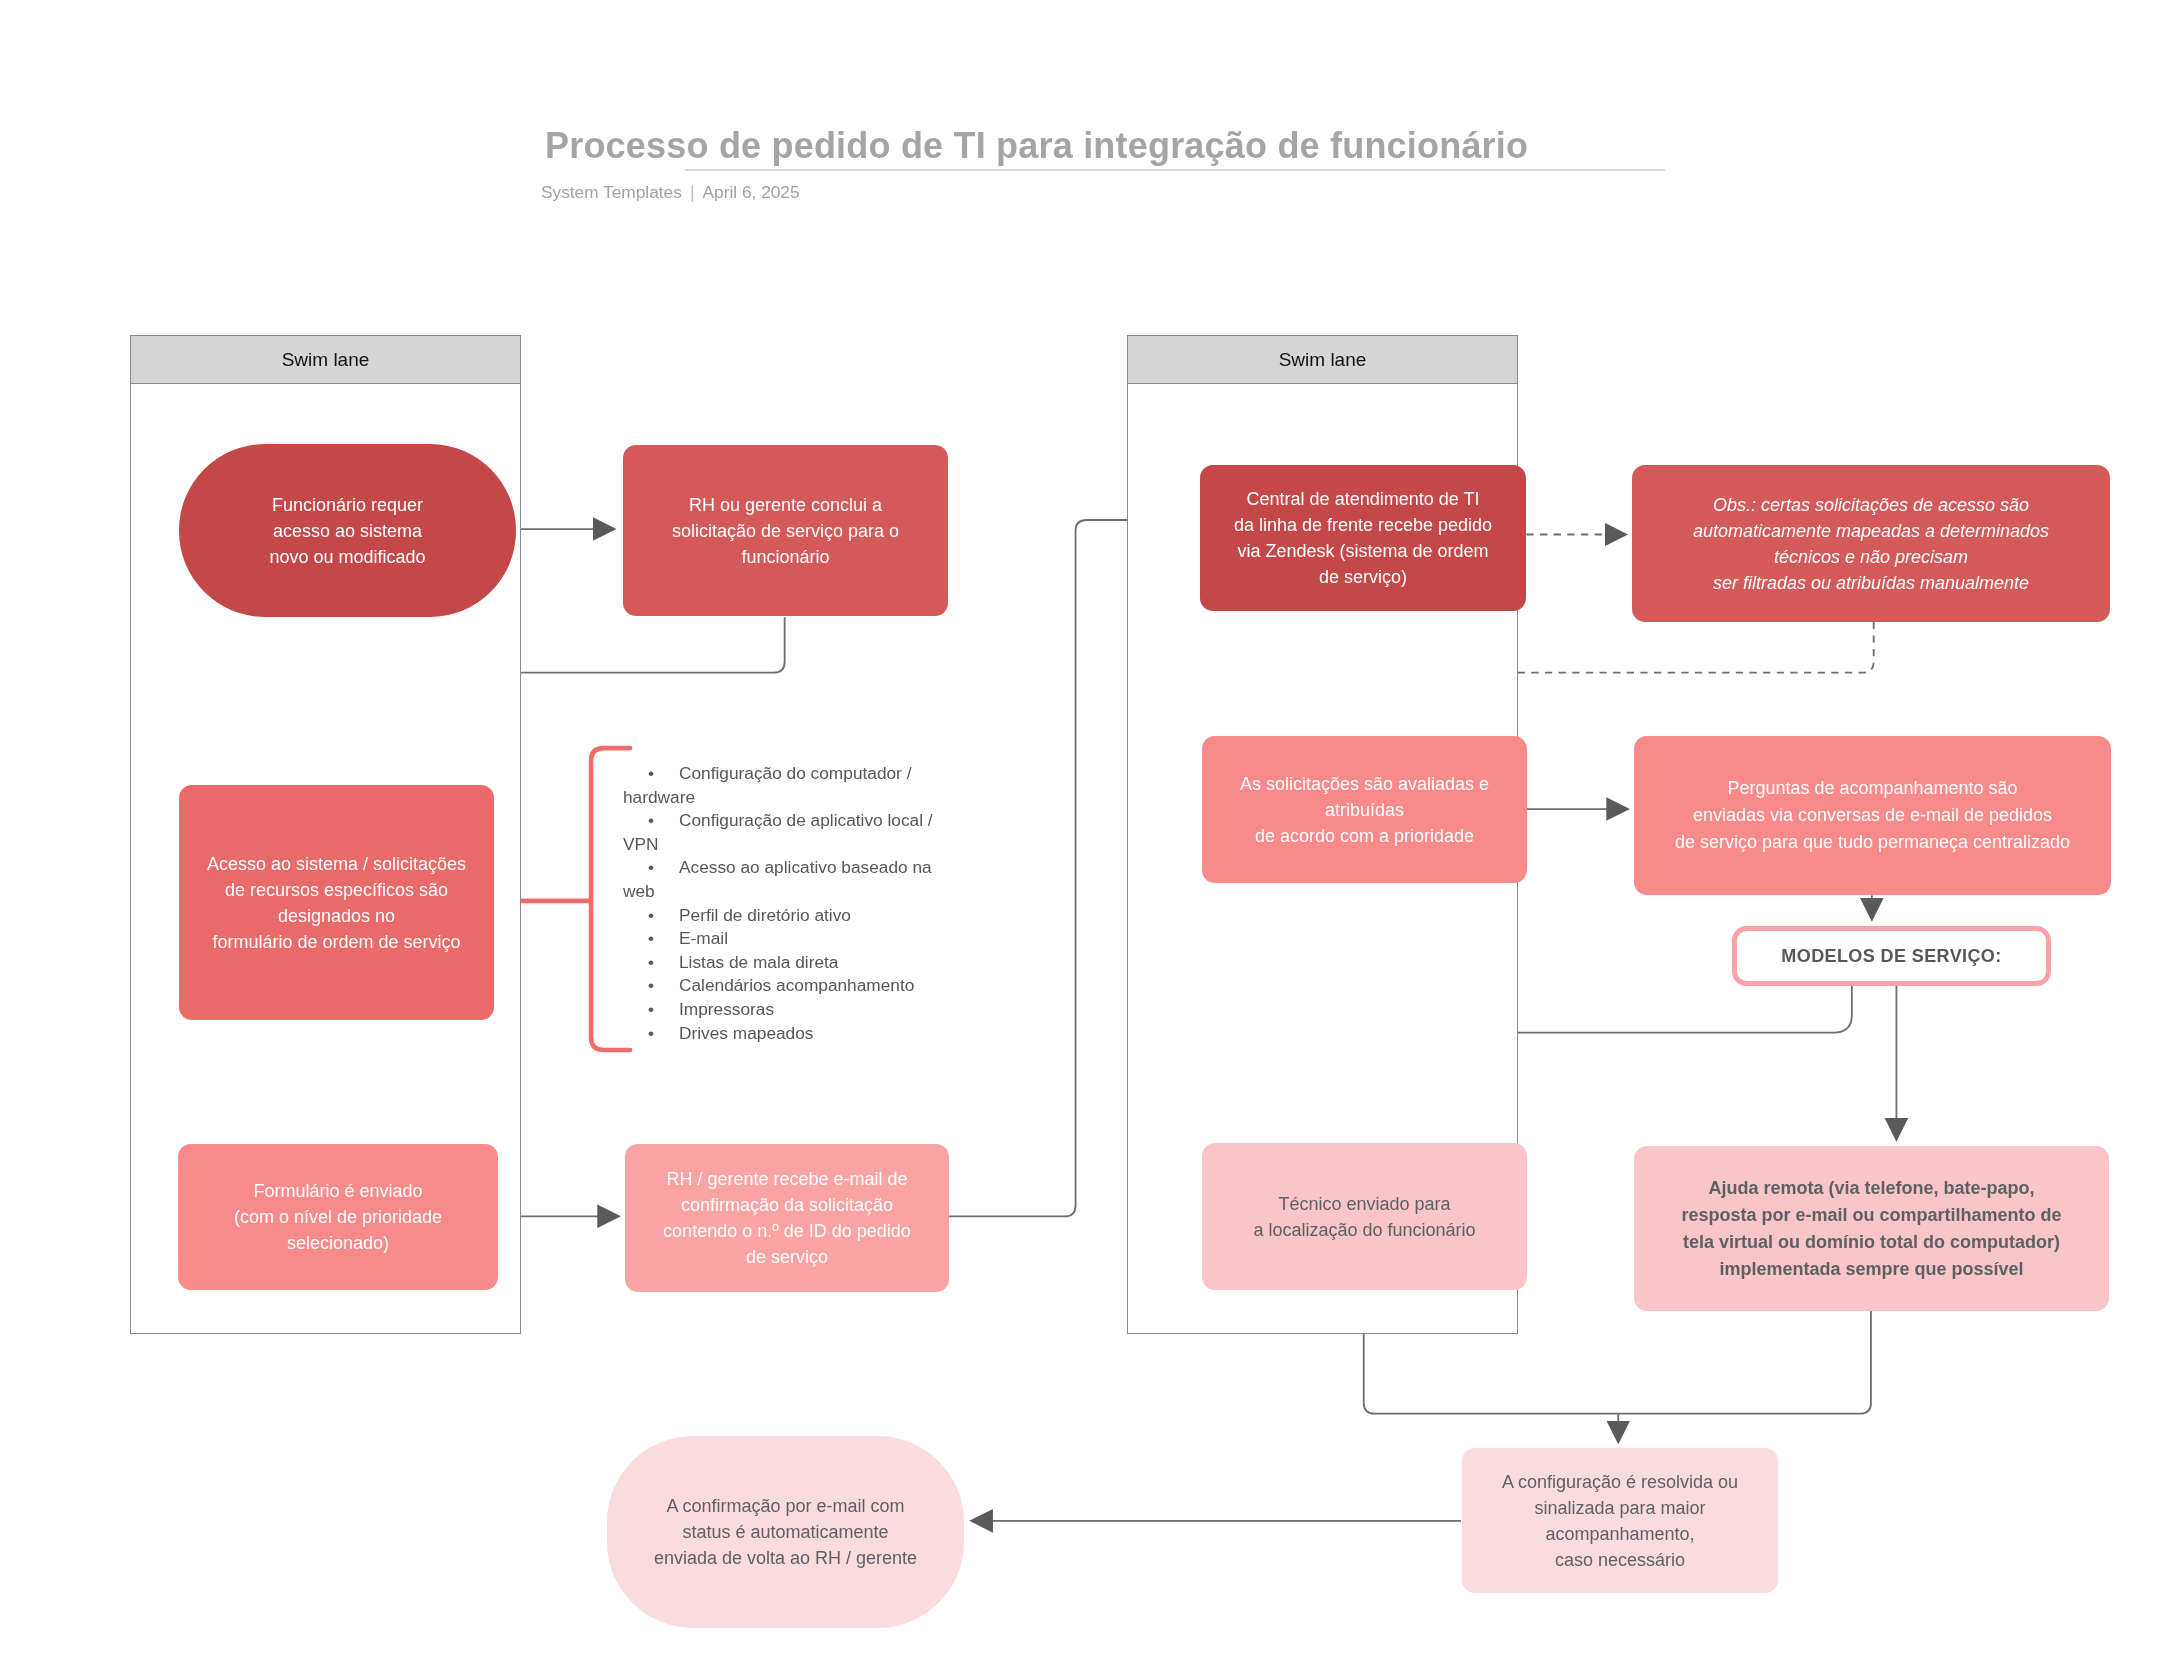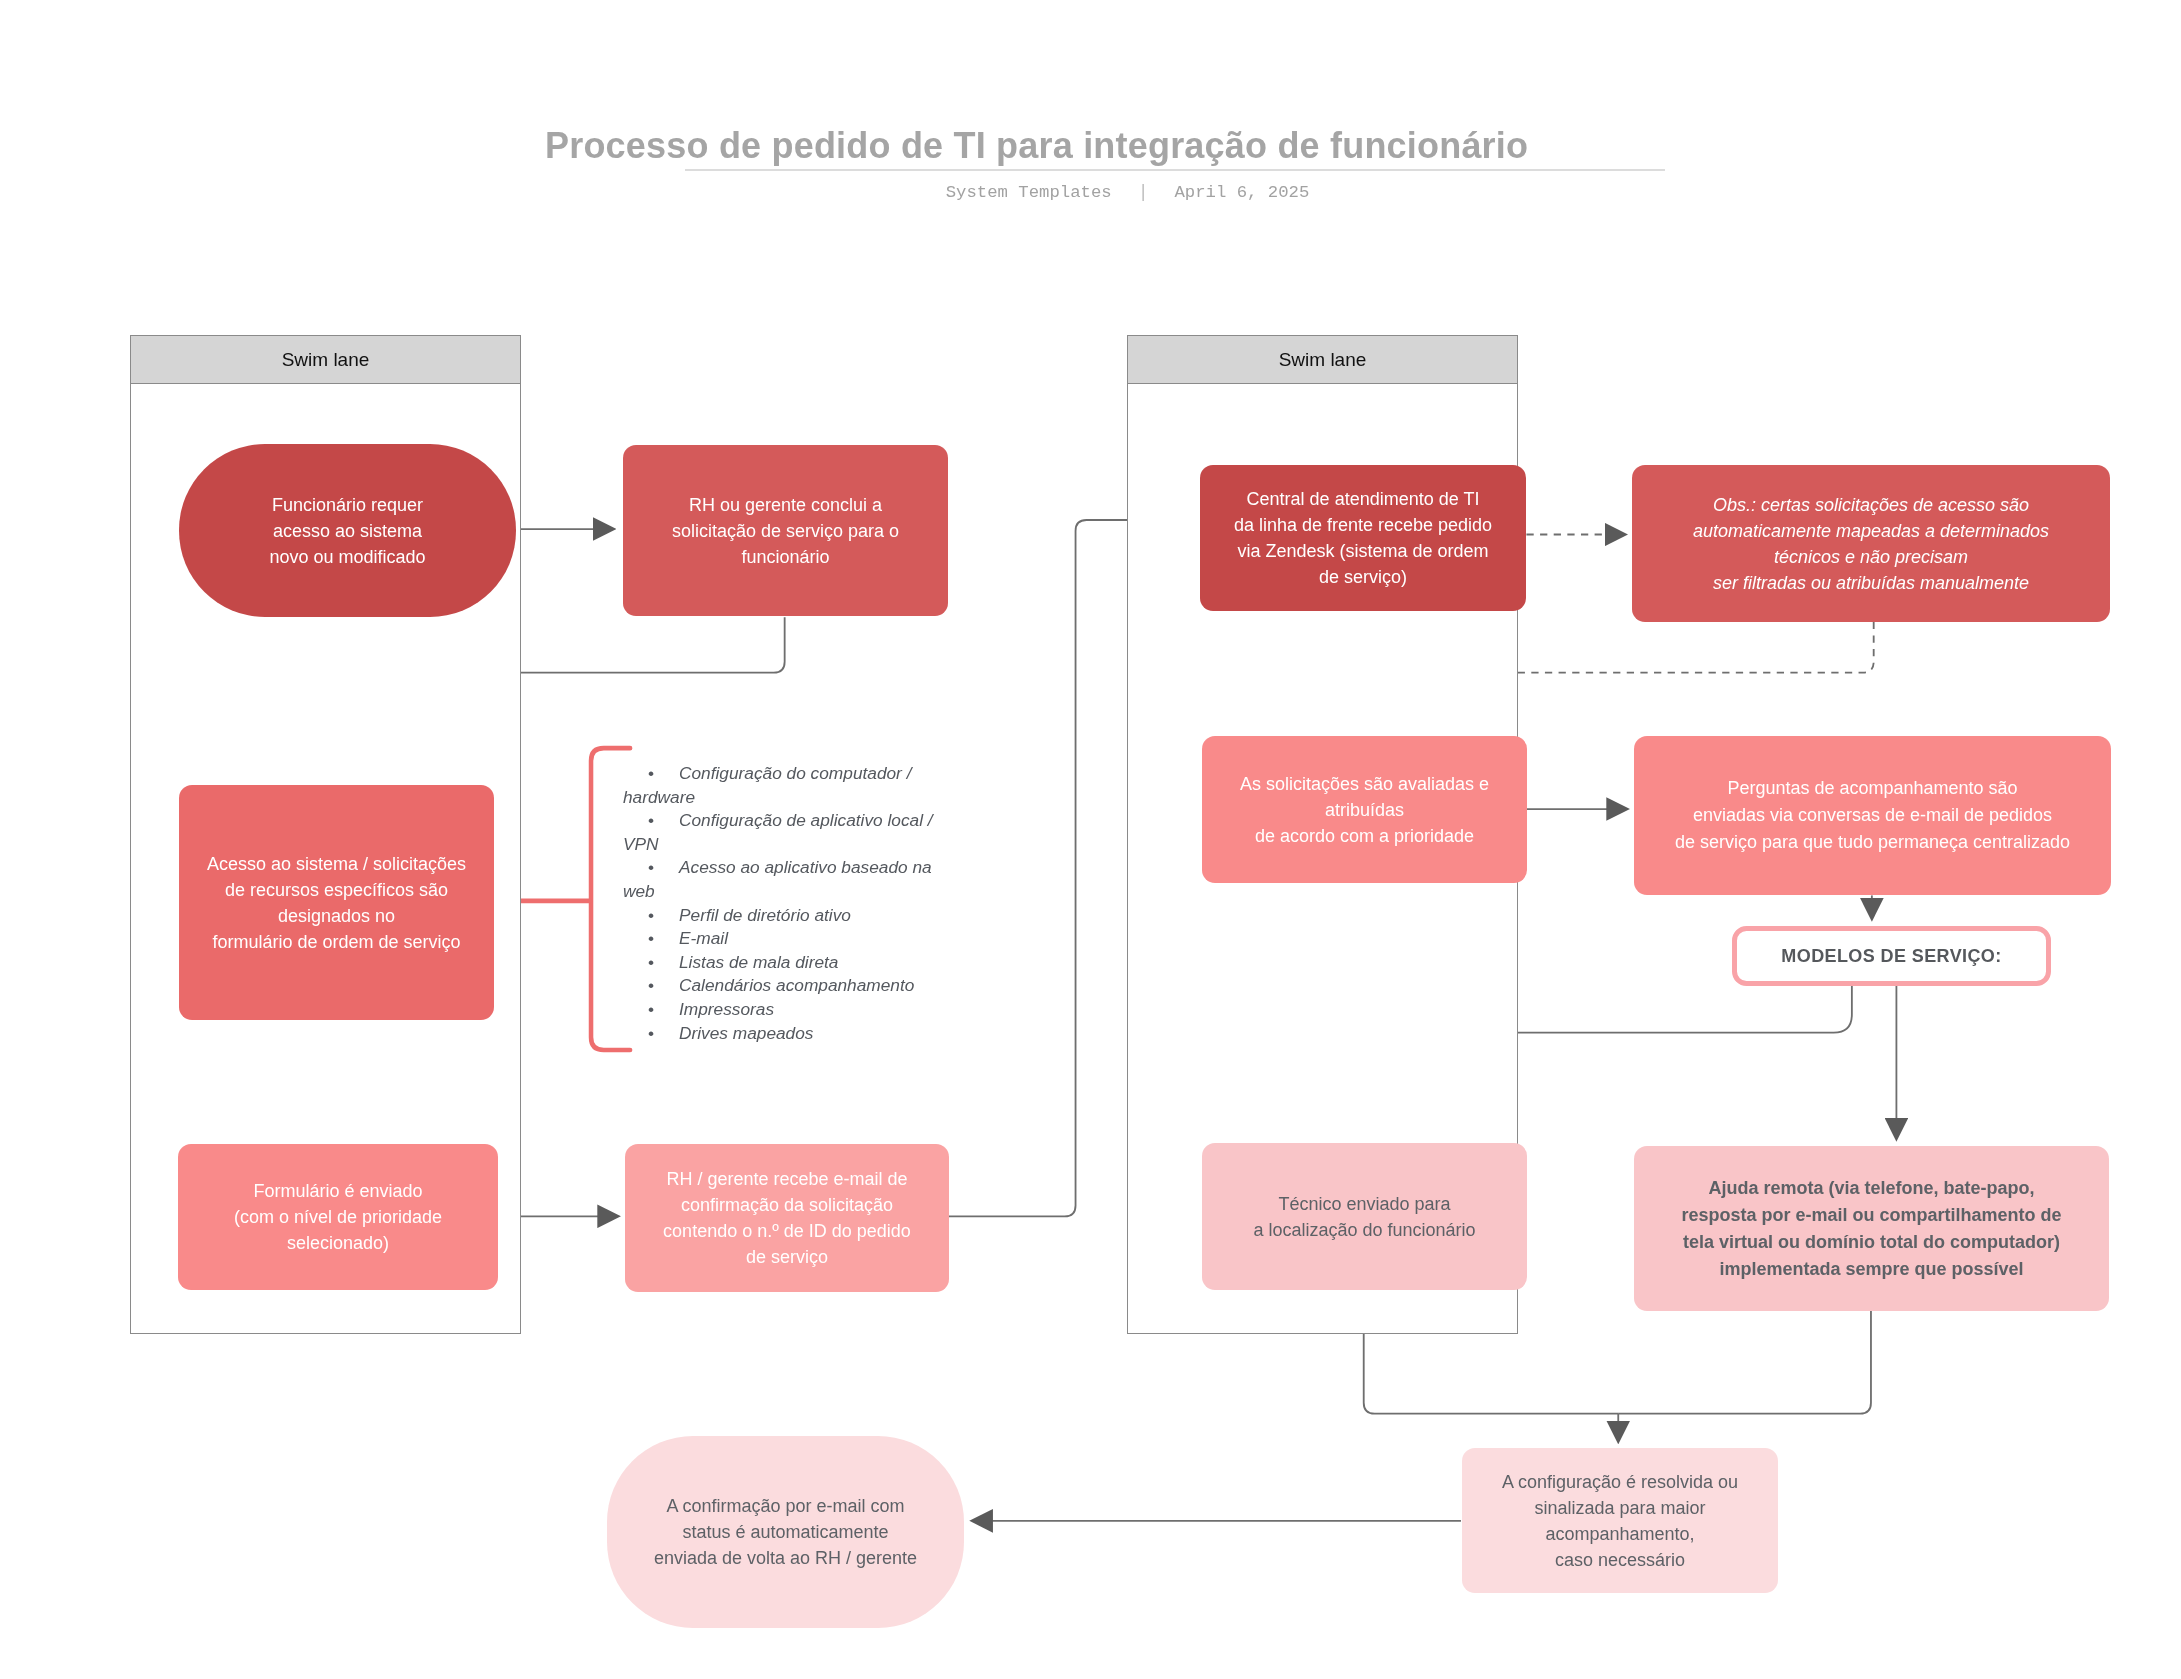--- a/index.html
+++ b/index.html
@@ -9,22 +9,22 @@
     --connector:#6e6e6e; --arrow:#5a5a5a; --lane-header:#d5d5d5; --lane-border:#8a8a8a;
     --title-gray:#a5a5a5; --text-gray:#54585e; --node-text-gray:#5d6166;
   }
   html,body{margin:0;padding:0;background:#ffffff;}
   body{font-family:"Liberation Sans","DejaVu Sans",sans-serif;}
   .canvas{position:relative;width:2182px;height:1679px;background:#fff;overflow:hidden;}
 
   .title{position:absolute;left:545px;top:125px;width:1259px;text-align:left;
          font-size:36px;font-weight:bold;color:var(--title-gray);letter-spacing:0.2px;}
   .title-rule{position:absolute;left:685px;top:169px;width:980px;height:1.8px;background:#dcdcdc;}
-  .subtitle{position:absolute;left:541px;top:182px;width:1173px;display:flex;gap:26px;
-            justify-content:center;align-items:center;font-size:17.3px;color:#a2a2a2;font-family:Liberation Mono, monospace;}
+  .subtitle{position:absolute;left:541px;top:182px;width:1173px;display:flex;gap:8px;
+            justify-content:flex-start;align-items:center;font-size:17.3px;color:#a2a2a2;}
   .subtitle .divider{color:#bdbdbd;font-size:18px;}
 
   .lane{position:absolute;width:391px;height:999px;border:1.8px solid var(--lane-border);
         background:#fff;box-sizing:border-box;}
   .lane-left{left:130px;top:335px;}
   .lane-right{left:1127px;top:335px;}
   .lane-header{height:47px;background:var(--lane-header);border-bottom:1.8px solid var(--lane-border);
         display:flex;align-items:center;justify-content:center;font-size:19px;color:#111;}
 
   .node{position:absolute;display:flex;align-items:center;justify-content:center;
@@ -47,21 +47,21 @@
              color:#55585c;font-weight:bold;font-size:18px;letter-spacing:0.4px;}
   .n-tecnico{left:1202px;top:1143px;width:325px;height:147px;background:var(--node-pink);}
   .n-ajuda{left:1634px;top:1146px;width:475px;height:165px;background:var(--node-pink);line-height:27px;font-weight:bold;}
   .n-config{left:1462px;top:1448px;width:316px;height:145px;background:var(--node-pale-pink);}
   .n-confirm{left:607px;top:1436px;width:357px;height:192px;background:var(--node-pale-pink);}
 
   .bullets{position:absolute;left:623px;top:762px;width:391px;font-size:17.3px;
            line-height:23.6px;color:var(--text-gray);}
   .bl{margin:0;}
   .bl .b{display:inline-block;width:56px;text-align:center;}
-  .bl .t{white-space:pre-line;font-style:italic;}
+  .bl .t{white-space:pre-line;}
 
   svg.wires{position:absolute;left:0;top:0;width:2182px;height:1679px;pointer-events:none;}
   .wire{stroke:var(--connector);stroke-width:2;fill:none;}
   .wire.dashed{stroke-dasharray:8 7;}
   .bracket{stroke:var(--bracket-red);stroke-width:5;fill:none;stroke-linecap:round;}
   .arrowhead{fill:var(--arrow);}
 </style>
 </head>
 <body>
 

